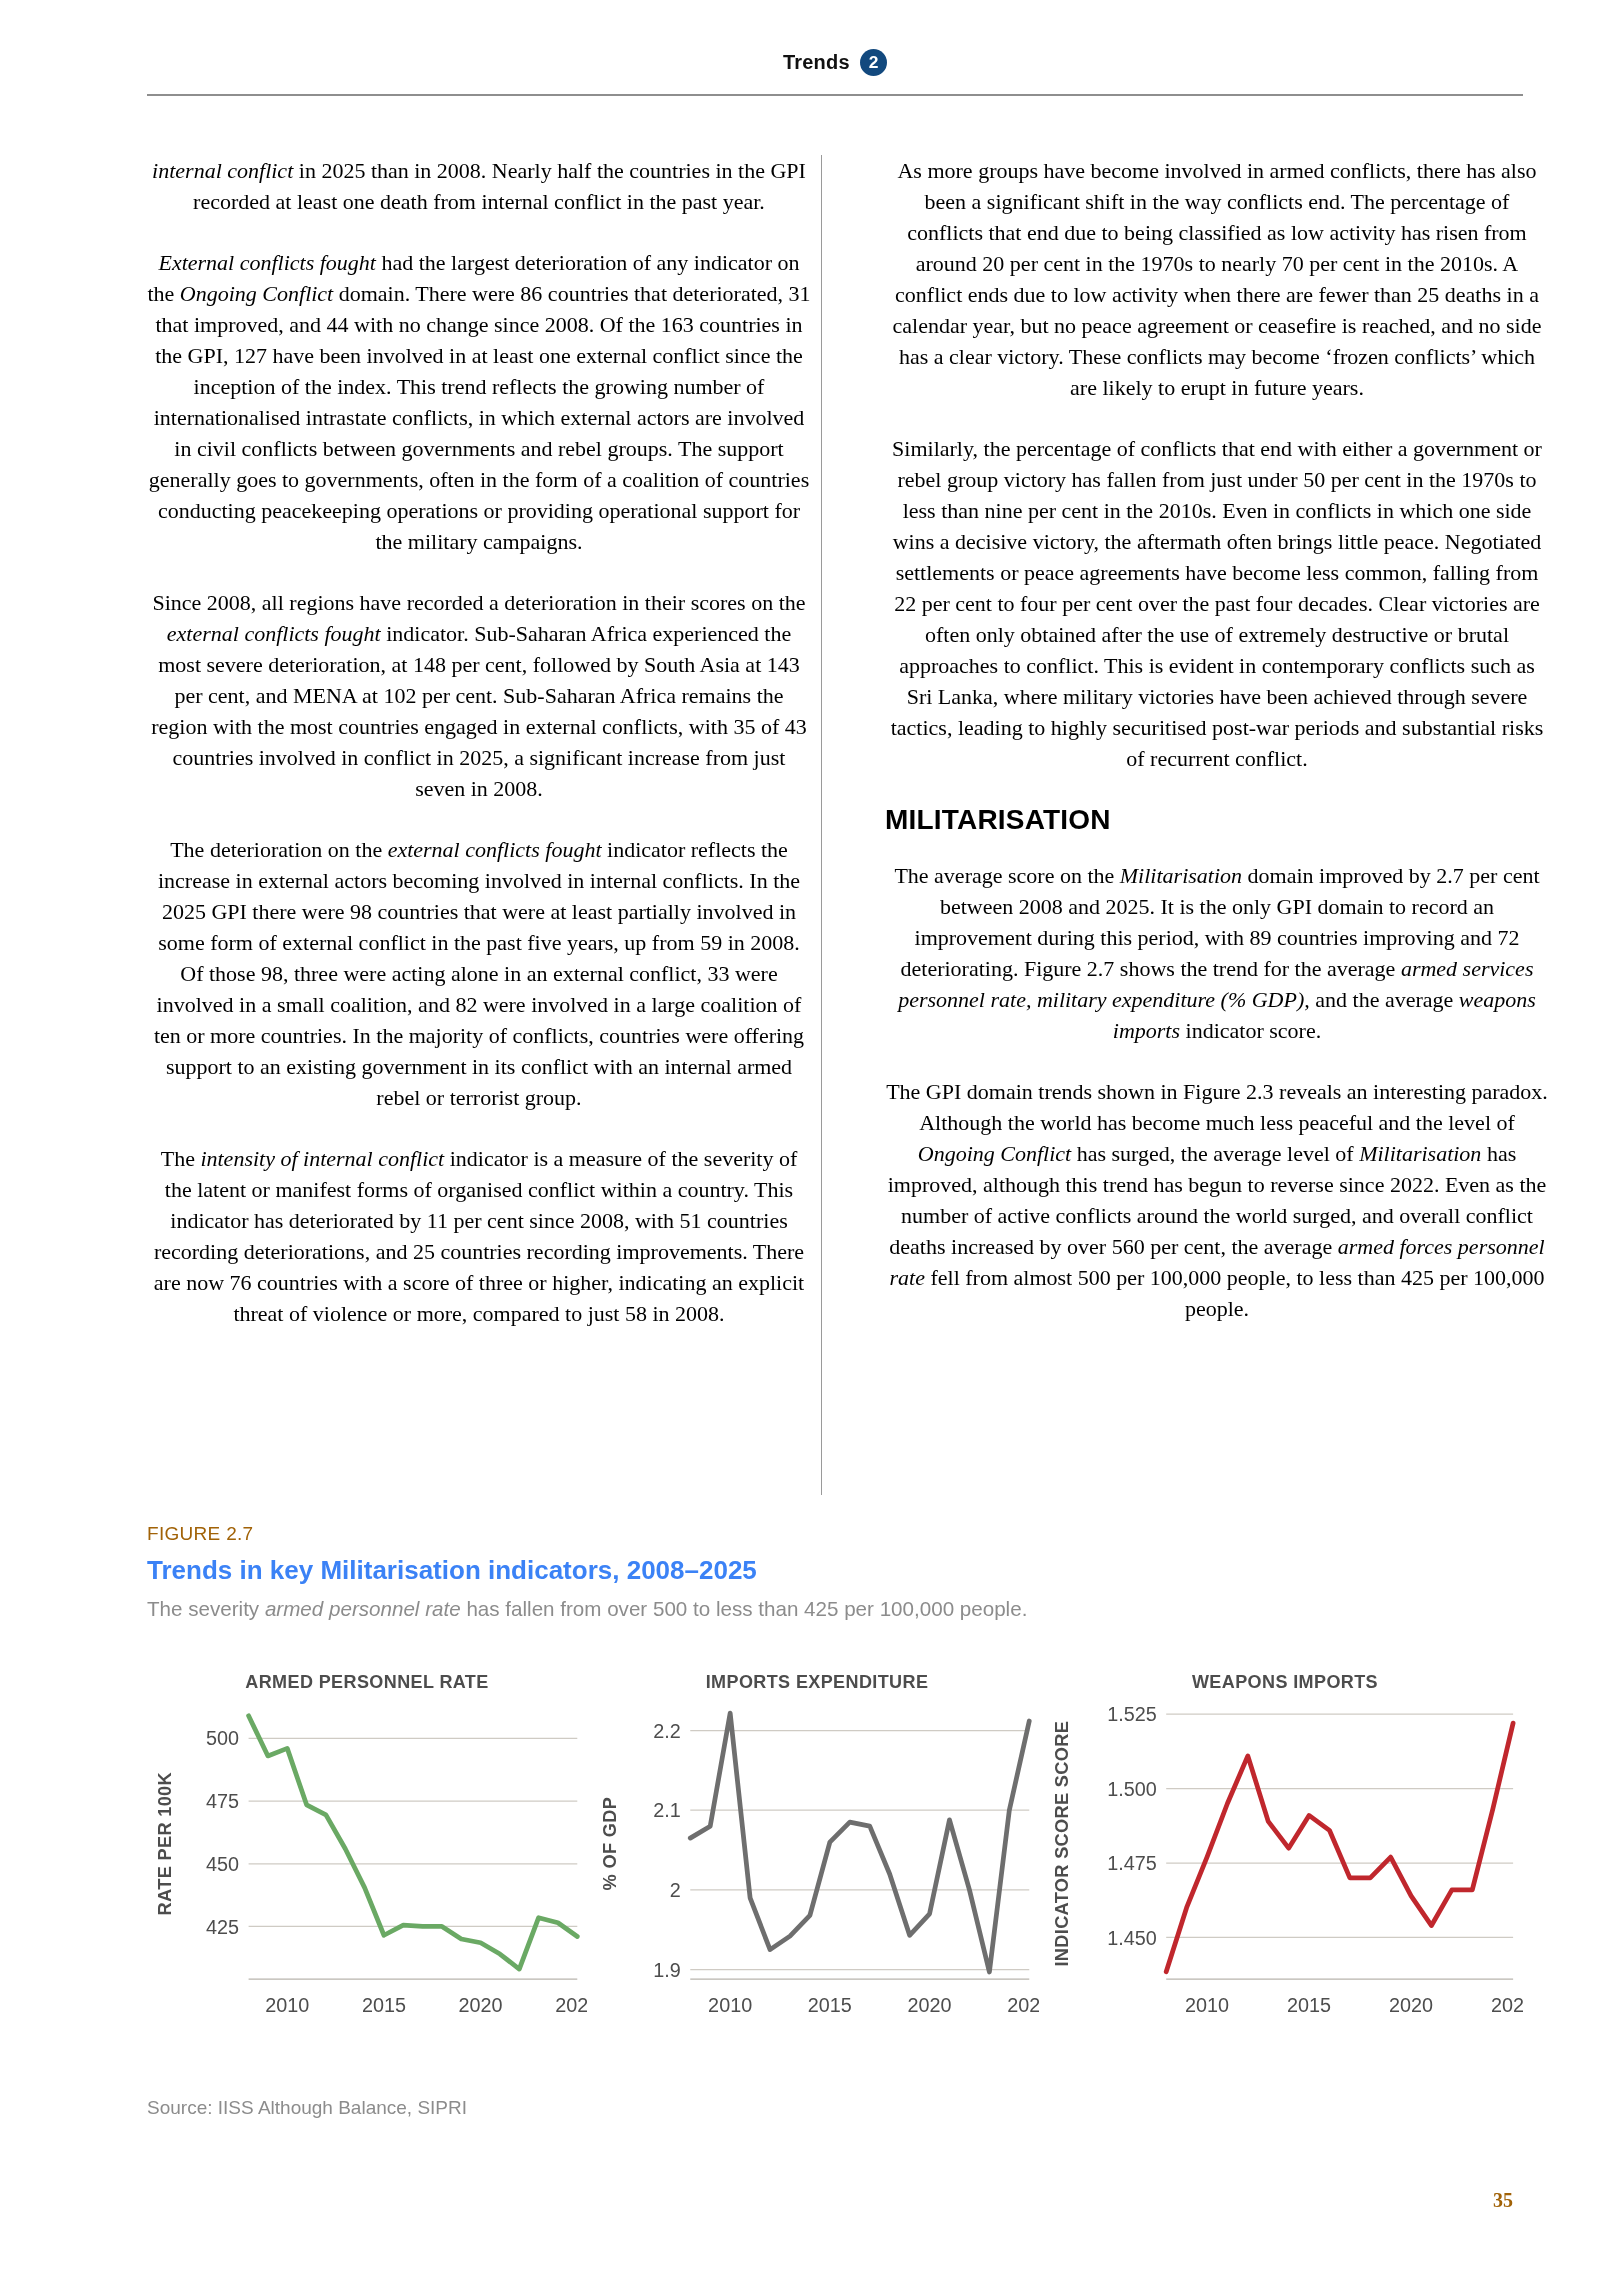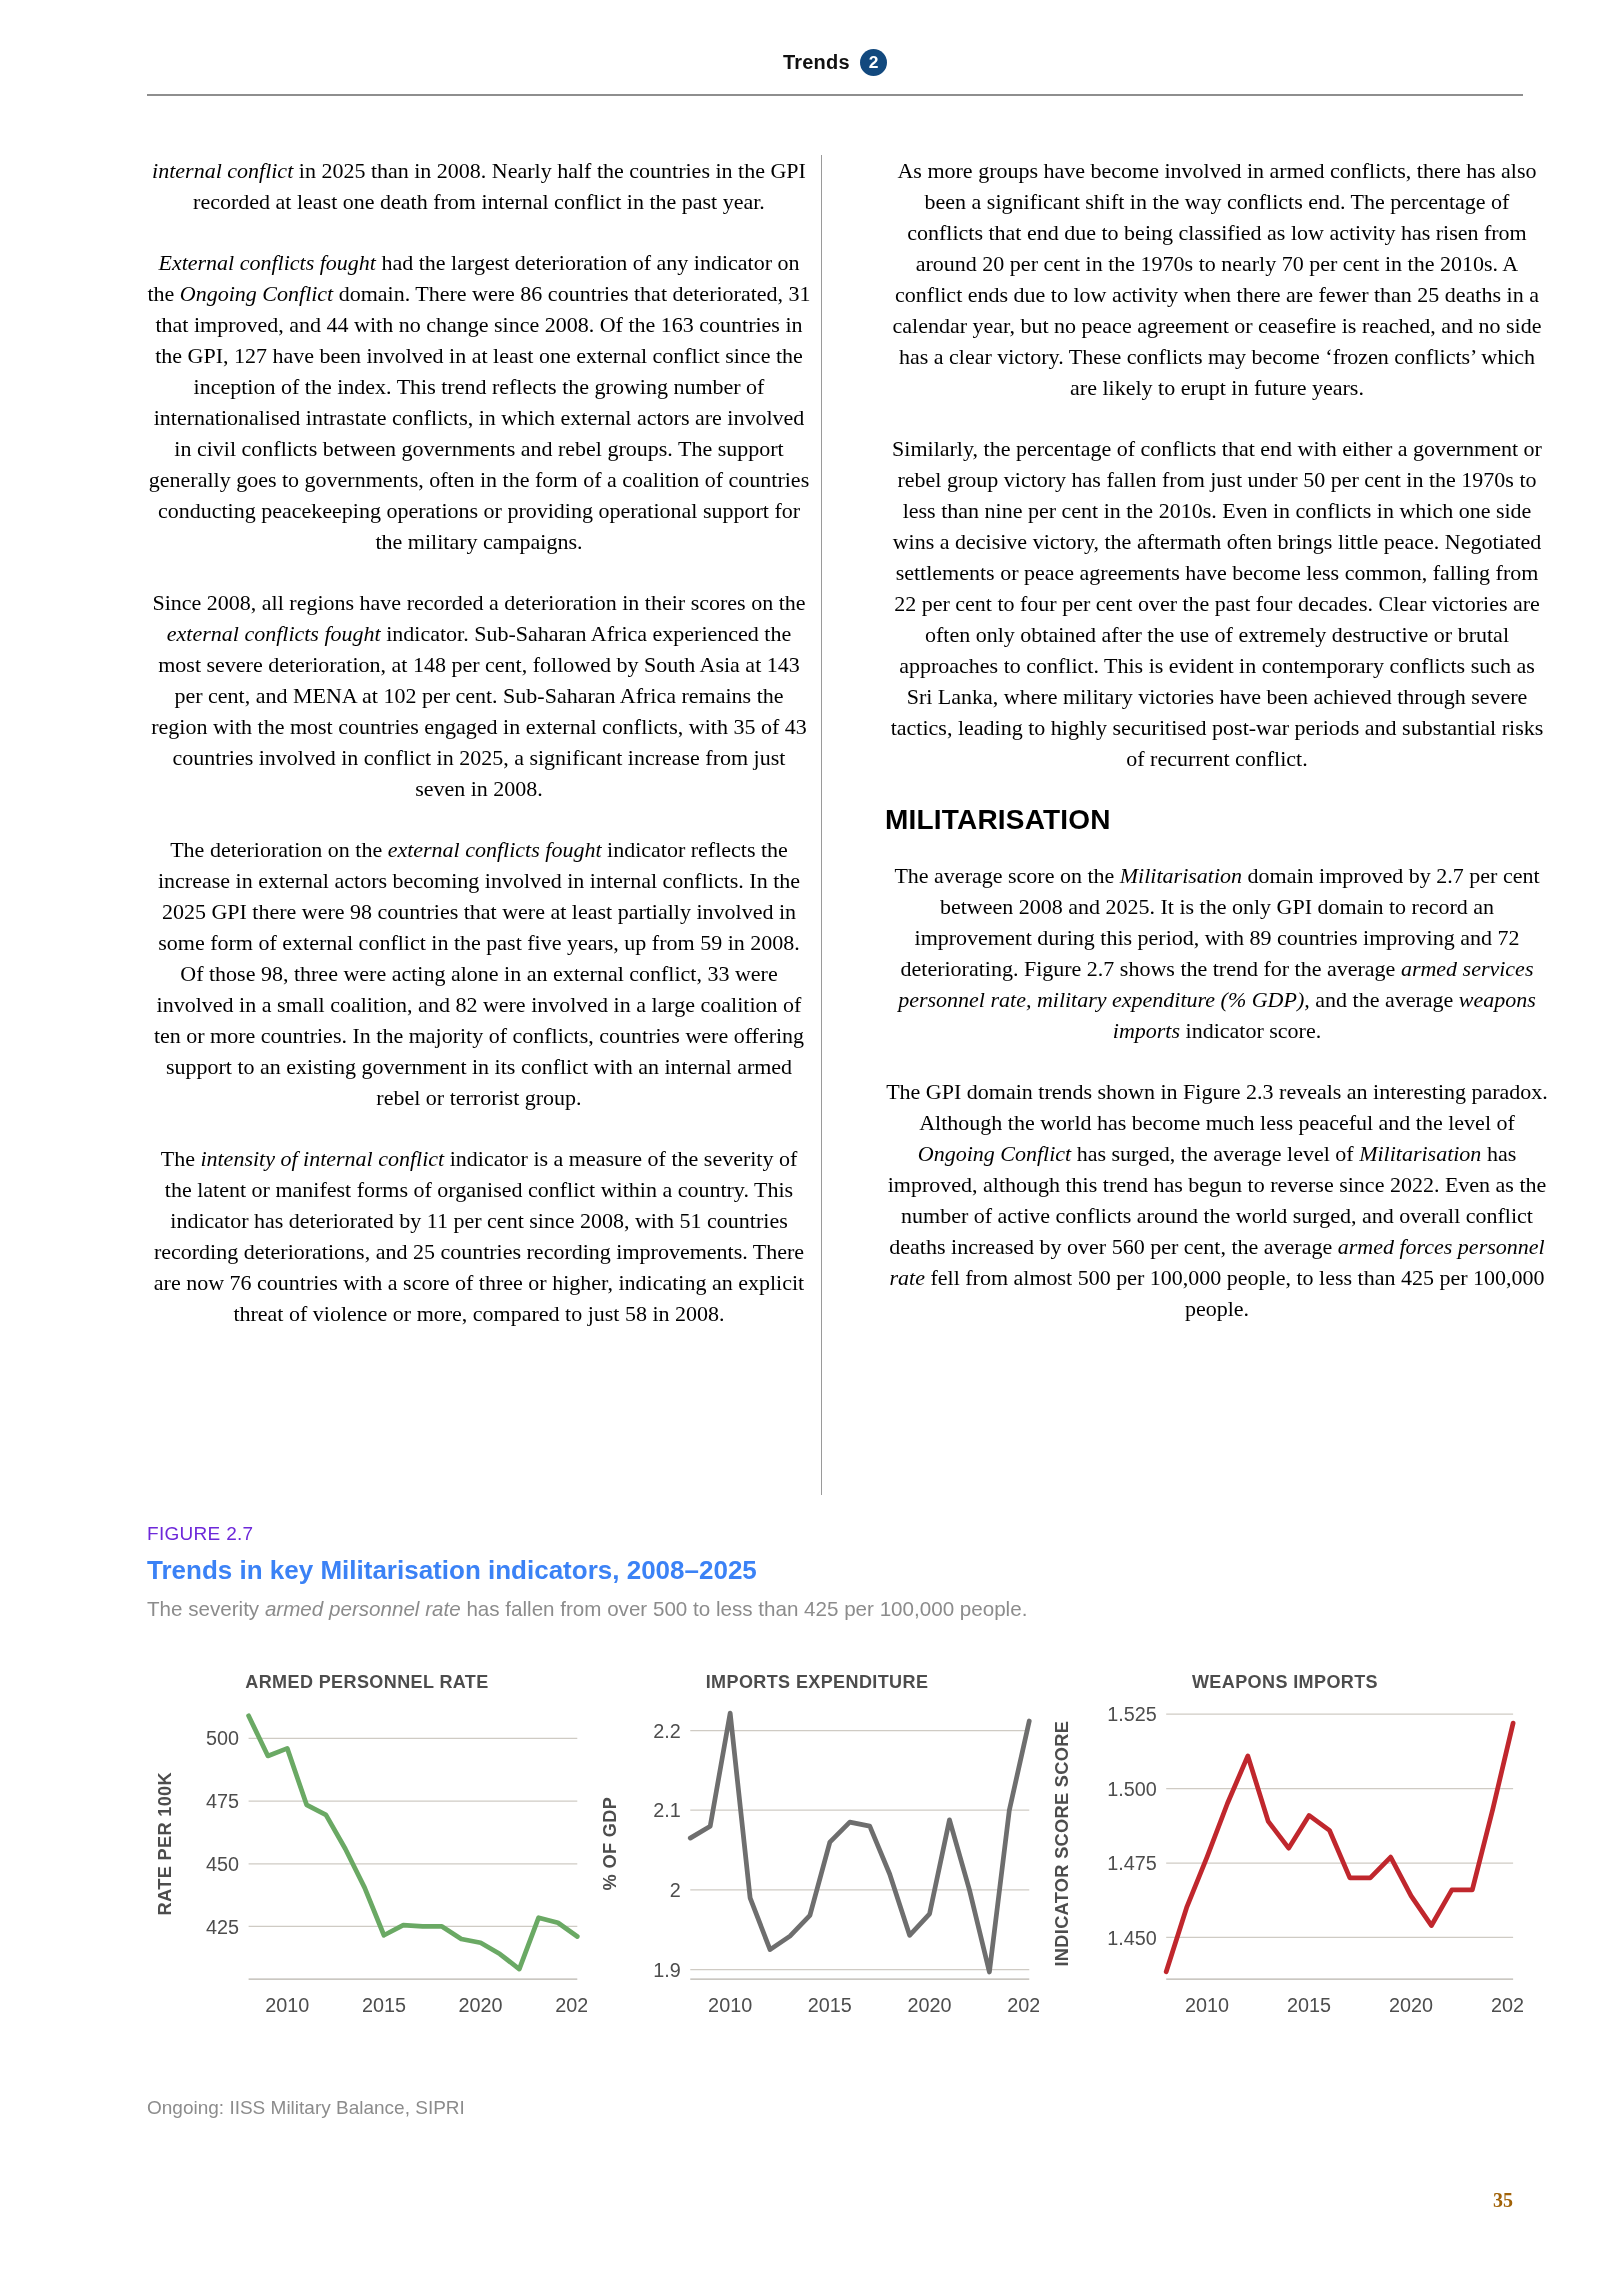--- a/index.html
+++ b/index.html
@@ -54,21 +54,21 @@
   .domain-heading {
     font-family:"Liberation Sans", sans-serif;
     font-weight:bold; font-size:28px; color:#000;
     margin:11px 0 25px 0; letter-spacing:0.2px;
   }
 
   
   .figure { position:absolute; left:147px; top:1523px; width:1376px; }
   .fig-label {
     font-family:"Liberation Sans", sans-serif;
-    font-size:19px; color:#6d28d9; letter-spacing:0.3px;
+    font-size:19px; color:#a16207; letter-spacing:0.3px;
     margin-bottom:10.3px;
   }
   .fig-title {
     font-family:"Liberation Sans", sans-serif;
     font-weight:bold; font-size:26px; color:#3b82f6;
     margin-bottom:10.3px;
   }
   .fig-sub {
     font-family:"Liberation Sans", sans-serif;
     font-size:20.6px; color:#8c8c8c;
@@ -202,18 +202,18 @@
           <polyline points="150.00,350.60 175.76,269.80 201.53,205.91 227.29,138.26 253.06,78.13 278.82,160.81 304.59,194.64 330.35,153.30 356.12,172.09 381.88,232.22 407.65,232.22 433.41,205.91 459.18,254.77 484.94,292.35 510.71,247.25 536.47,247.25 562.24,145.78 588.00,36.79" fill="none" stroke="#c0272d" stroke-width="6" stroke-linejoin="round" stroke-linecap="round"></polyline>
           <text x="201.52941176470588" y="402" text-anchor="middle" class="axis-text">2010</text>
           <text x="330.3529411764706" y="402" text-anchor="middle" class="axis-text">2015</text>
           <text x="459.1764705882353" y="402" text-anchor="middle" class="axis-text">2020</text>
           <text x="588" y="402" text-anchor="middle" class="axis-text">2025</text>
           <text x="26" y="189" text-anchor="middle" class="axis-title" transform="rotate(-90 26 189)">INDICATOR SCORE SCORE</text>
         </svg>
       </div>
     </div>
 
-  <div class="source">Ongoing: IISS Military Balance, SIPRI</div>
+  <div class="source">Source: IISS Although Balance, SIPRI</div>
 
   <div class="pagenum">35</div>
 
 </div>
 
 
 </body></html>

